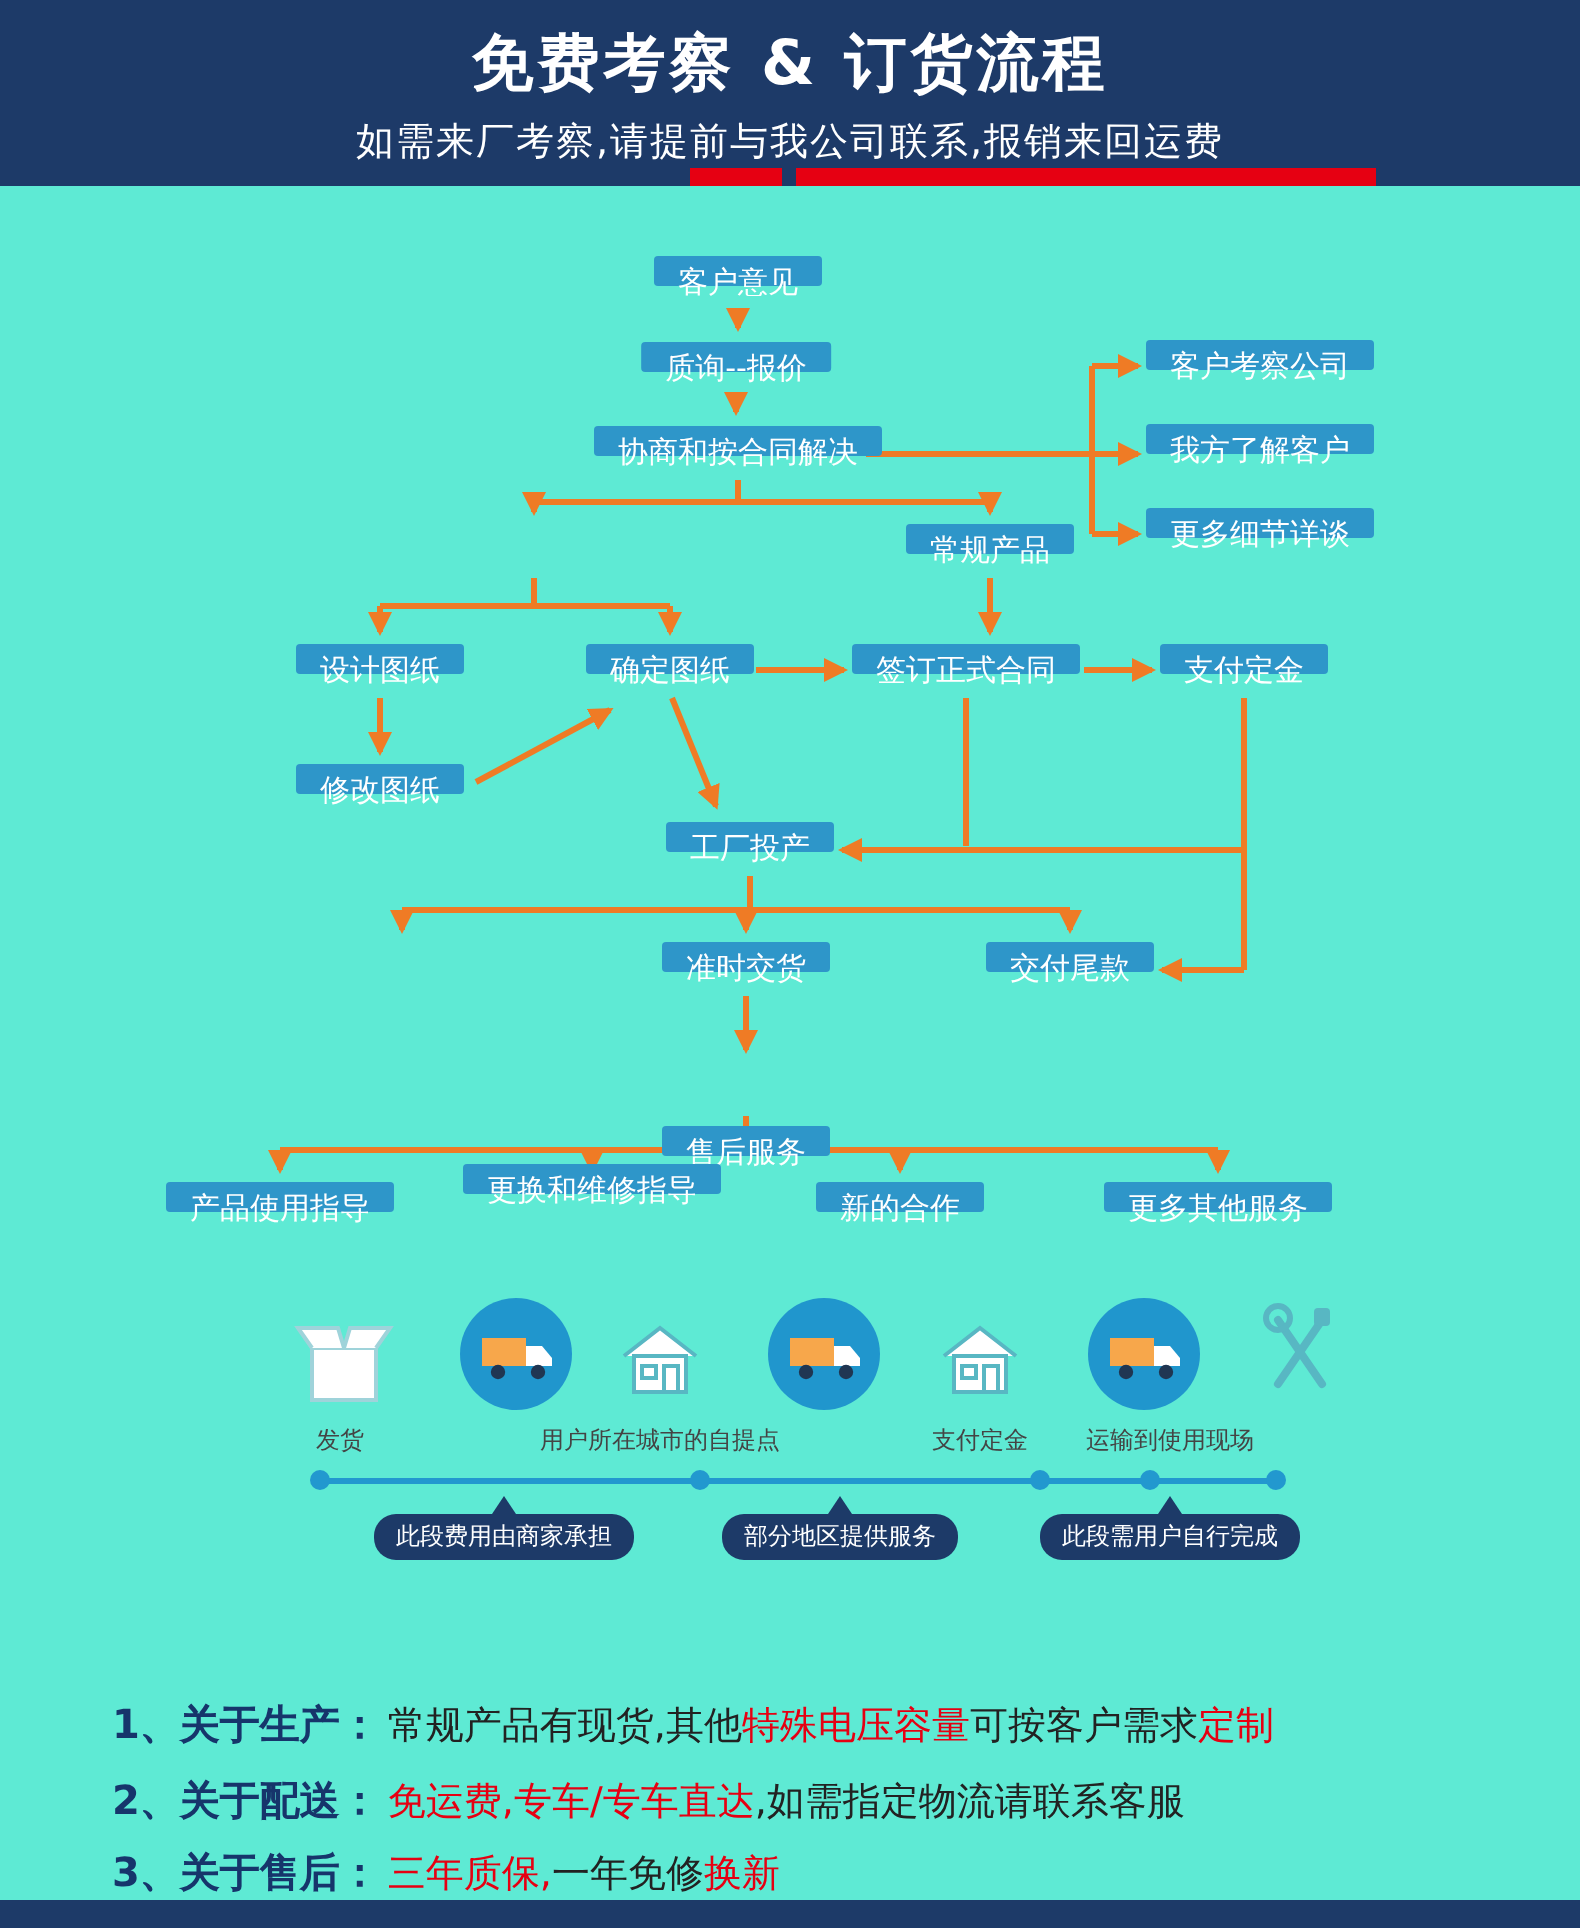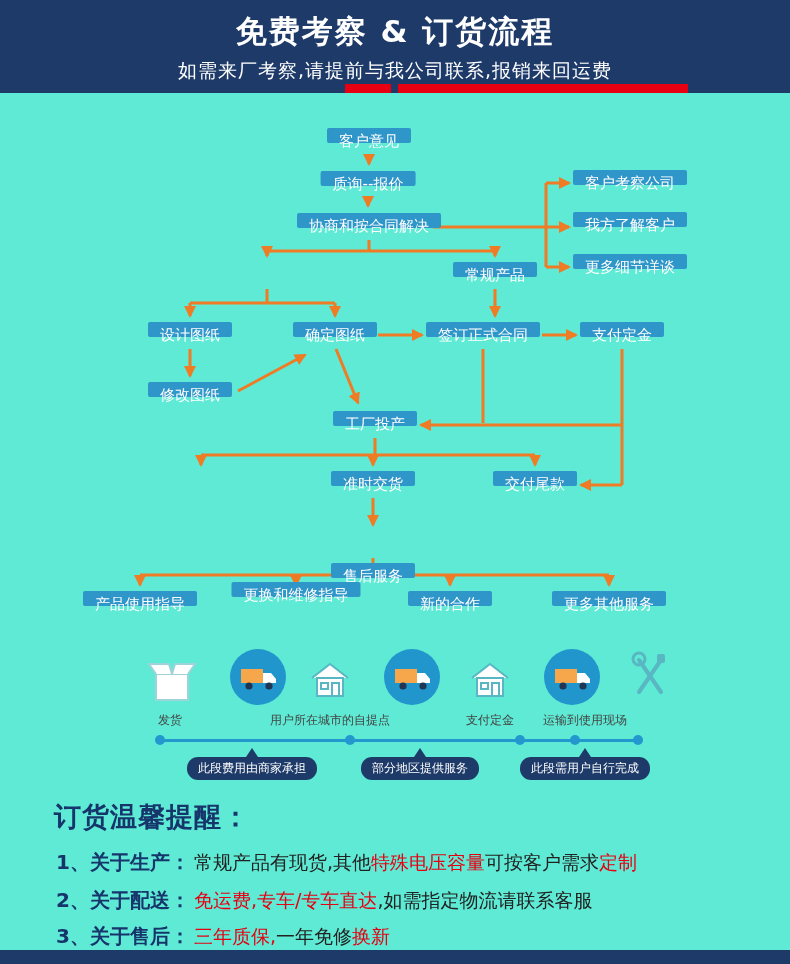--- a/index.html
+++ b/index.html
@@ -202,21 +202,20 @@
   <div class="tl-dot" style="left:575px;"></div>
   <div class="tl-dot" style="left:638px;"></div>
 
   <div class="tag-tri" style="left:252px;"></div>
   <div class="tag" style="left:252px;">此段费用由商家承担</div>
   <div class="tag-tri" style="left:420px;"></div>
   <div class="tag" style="left:420px;">部分地区提供服务</div>
   <div class="tag-tri" style="left:585px;"></div>
   <div class="tag" style="left:585px;">此段需用户自行完成</div>
 
-  <div class="reminder-title">订货温馨提醒：</div>
 
   <div class="reminder-item" id="ritem-0">
     <span class="lbl">1、关于生产：</span><span class="part-dark">常规产品有现货,其他</span><span class="part-red">特殊电压容量</span><span class="part-dark">可按客户需求</span><span class="part-red">定制</span>
   </div>
 
   <div class="reminder-item" id="ritem-1">
     <span class="lbl">2、关于配送：</span><span class="part-red">免运费,专车/专车直达</span><span class="part-dark">,如需指定物流请联系客服</span>
   </div>
 
   <div class="reminder-item" id="ritem-2">

